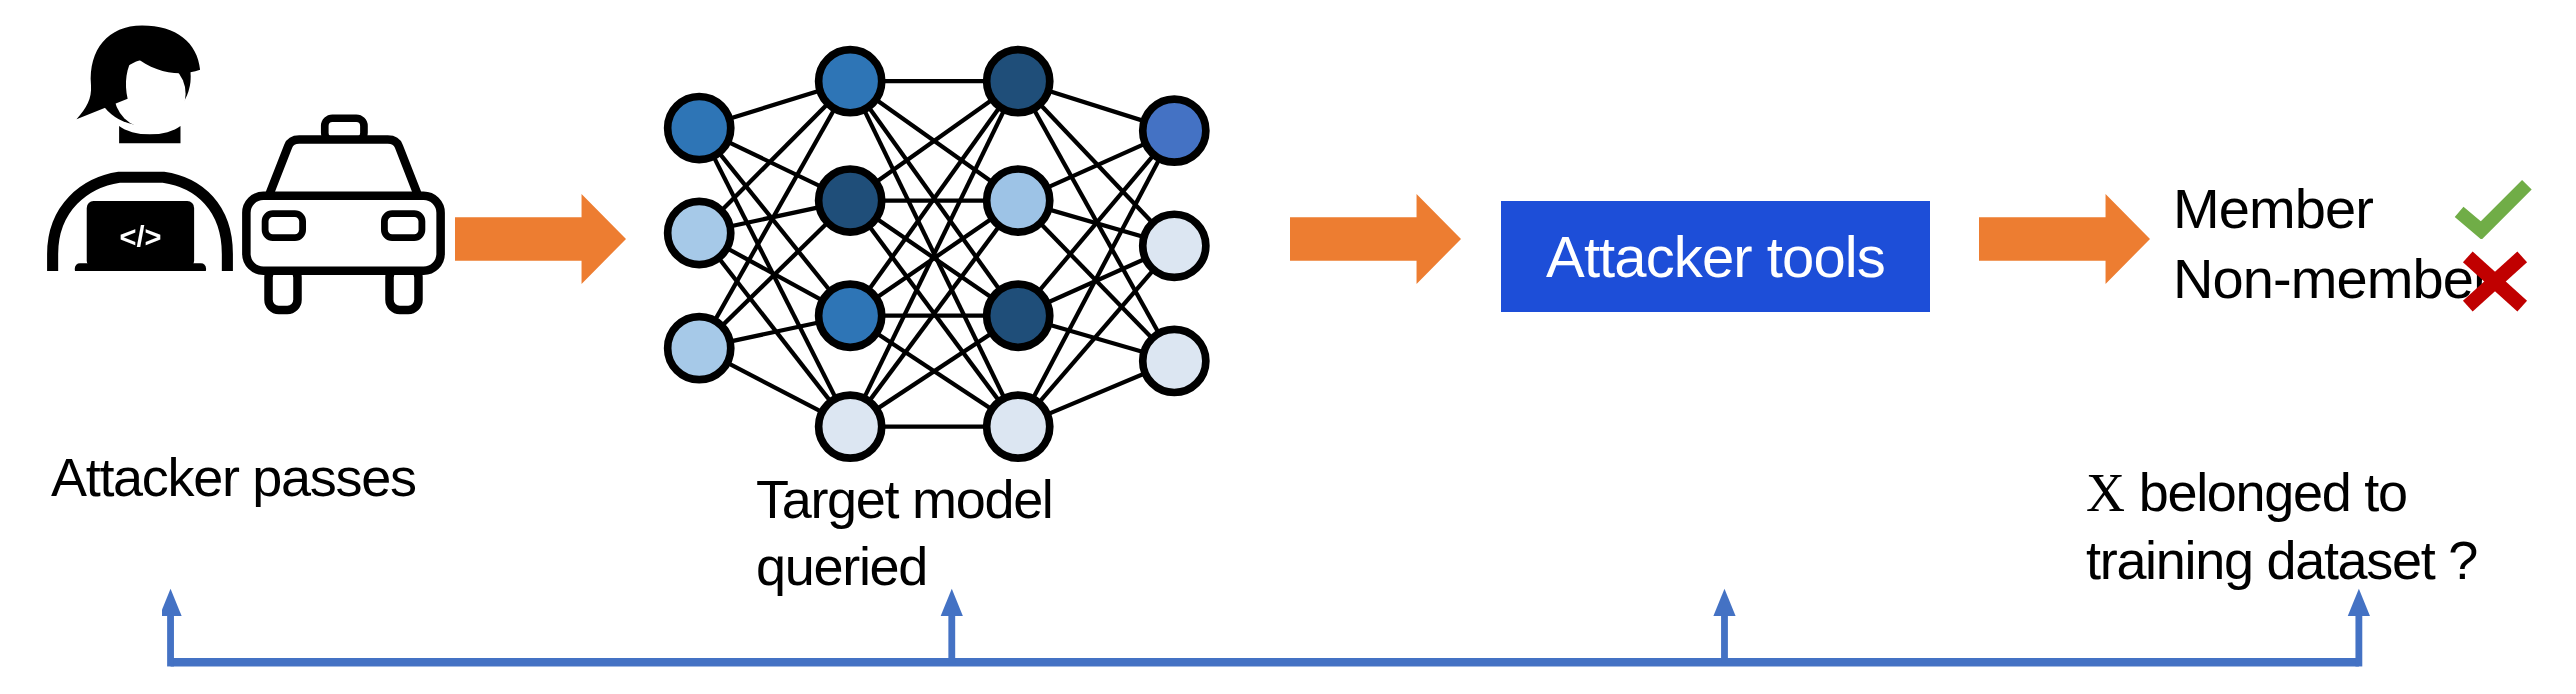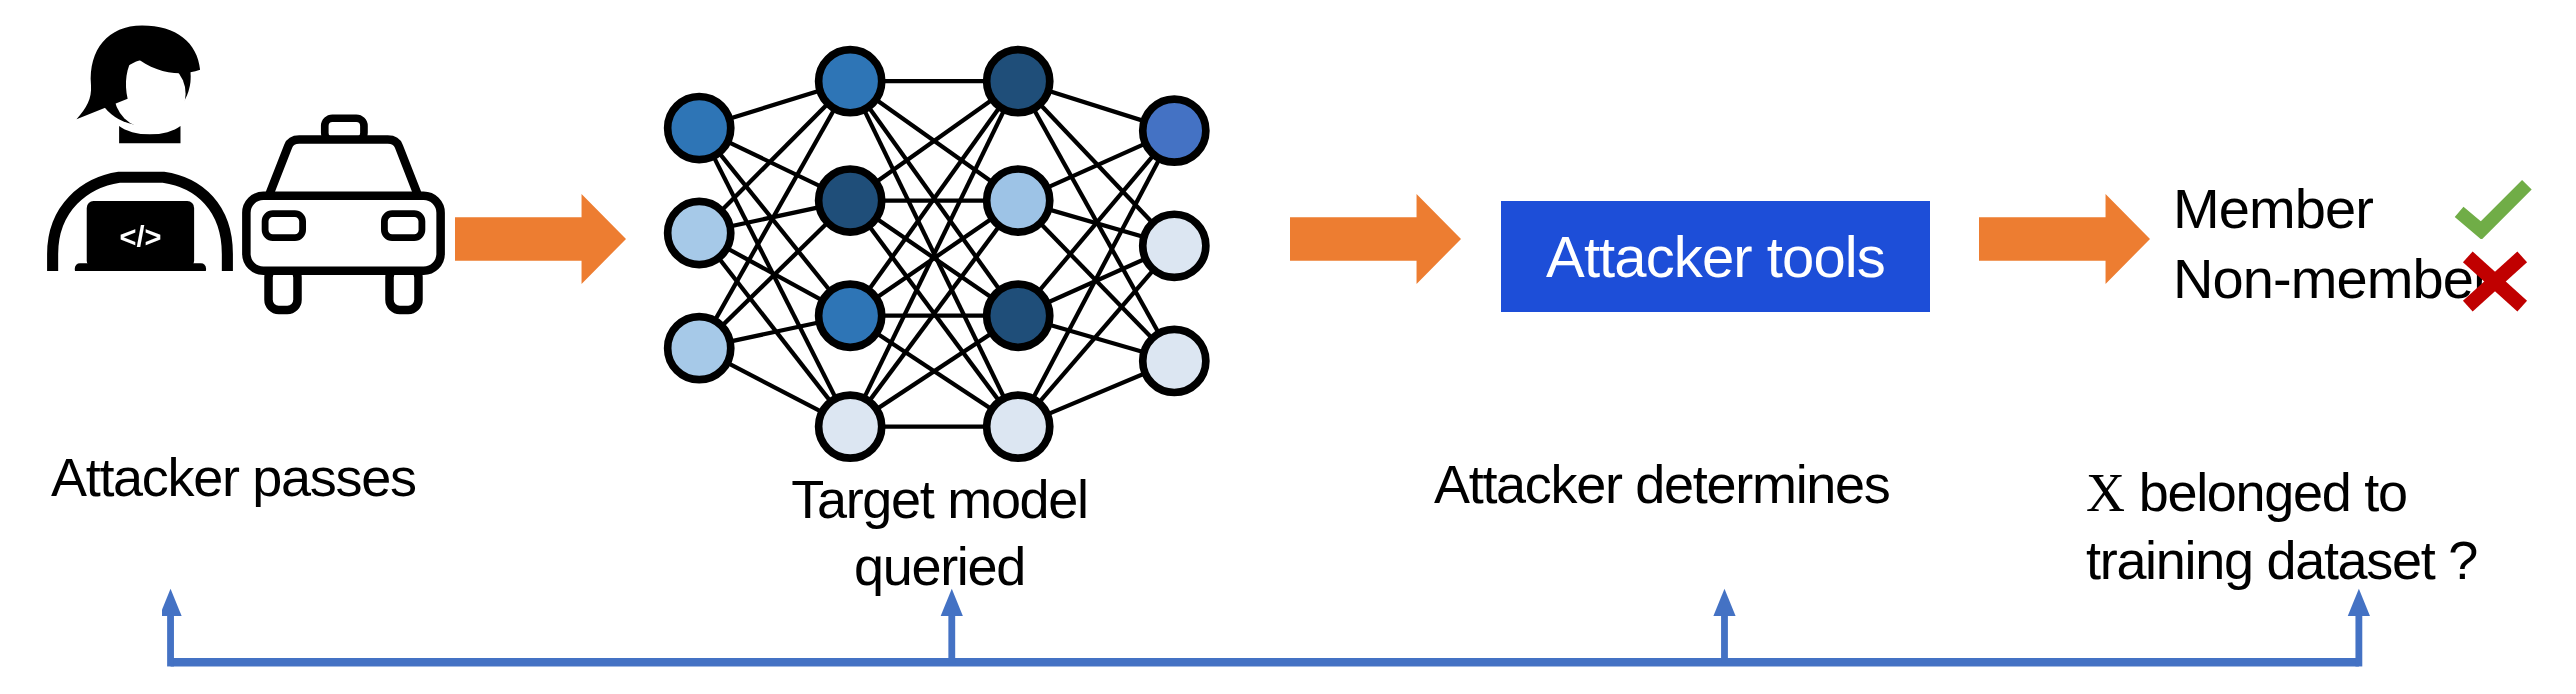--- a/index.html
+++ b/index.html
@@ -2,21 +2,21 @@
 <html style="font-size:13.7px"><head>
 <meta charset="utf-8">
 <style>
   html,body{margin:0;padding:0;background:#ffffff;}
   #stage{position:relative;width:2576px;height:694px;background:#ffffff;overflow:hidden;
          font-family:"Liberation Sans","DejaVu Sans",sans-serif;color:#000;}
   .abs{position:absolute;}
   .caption{position:absolute;font-size:54px;letter-spacing:-1.3px;line-height:67px;white-space:nowrap;color:#000;}
   .caption .math{font-family:"Liberation Serif","DejaVu Serif",serif;letter-spacing:0;}
   .c1{left:51px;top:444px;}
-  .c2{left:756px;top:466px;width:367px;text-align:center;}
+  .c2{left:756px;top:466px;width:367px;}
   .c3{left:1434px;top:451px;}
   .c4{left:2086px;top:447px;margin-top:12px;}
   .toolbox{position:absolute;left:1501px;top:201px;width:429px;height:111px;
            display:flex;align-items:center;justify-content:center;}
   .toolbox span{color:#ffffff;font-size:58px;letter-spacing:-0.9px;}
   .res-line{position:absolute;left:2173px;font-size:56px;line-height:68px;letter-spacing:-0.9px;white-space:nowrap;}
   .res-member{top:175px;}
   .res-nonmember{top:245px;}
   svg{display:block;}
 </style>
@@ -147,21 +147,20 @@
   </div>
 
   <div class="caption c1">
     <div>Attacker passes</div>
   </div>
   <div class="caption c2">
     <div>Target model</div>
     <div>queried</div>
   </div>
   <div class="caption c3">
-    <div>Attacker determines</div>
   </div>
   <div class="caption c4">
     <div><span class="math">X</span><span> belonged to</span></div>
     <div>training dataset ?</div>
   </div>
 
   <div class="abs" style="left:162px;top:587px;">
     <svg width="2237" height="94" viewBox="0 0 2620 110">
       <g fill="none" stroke="#4472C4">
         <line x1="10" y1="88" x2="2573" y2="88" stroke-width="10"></line>

